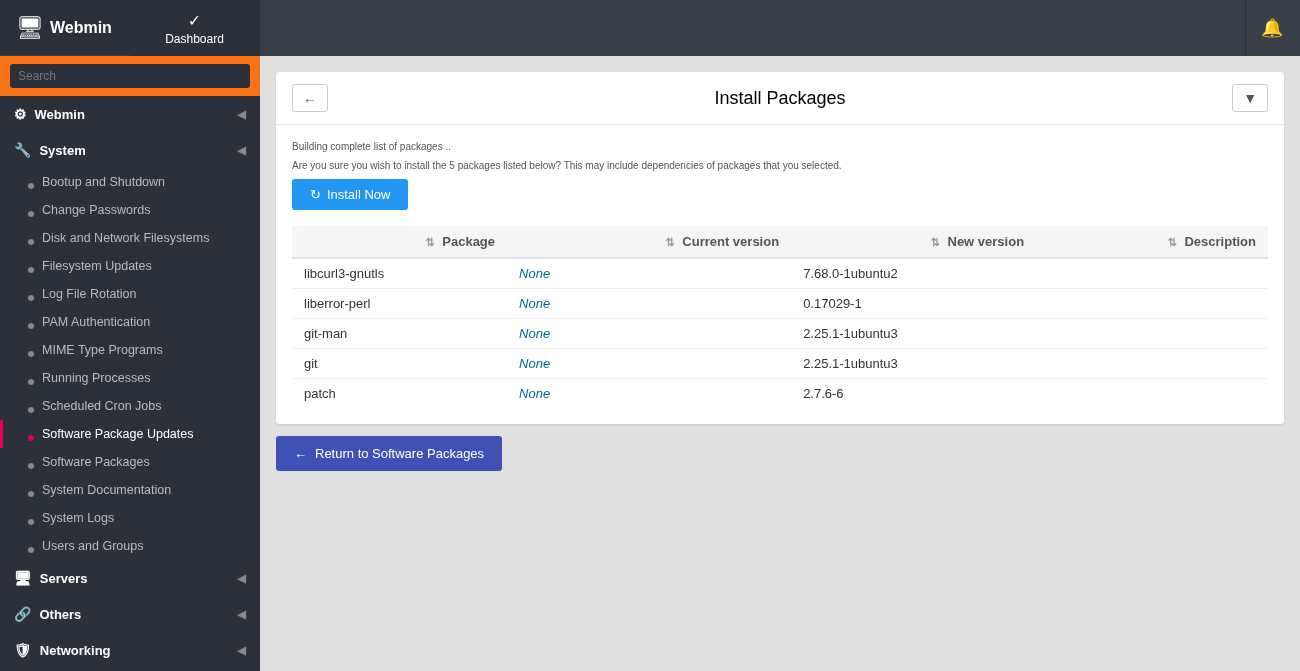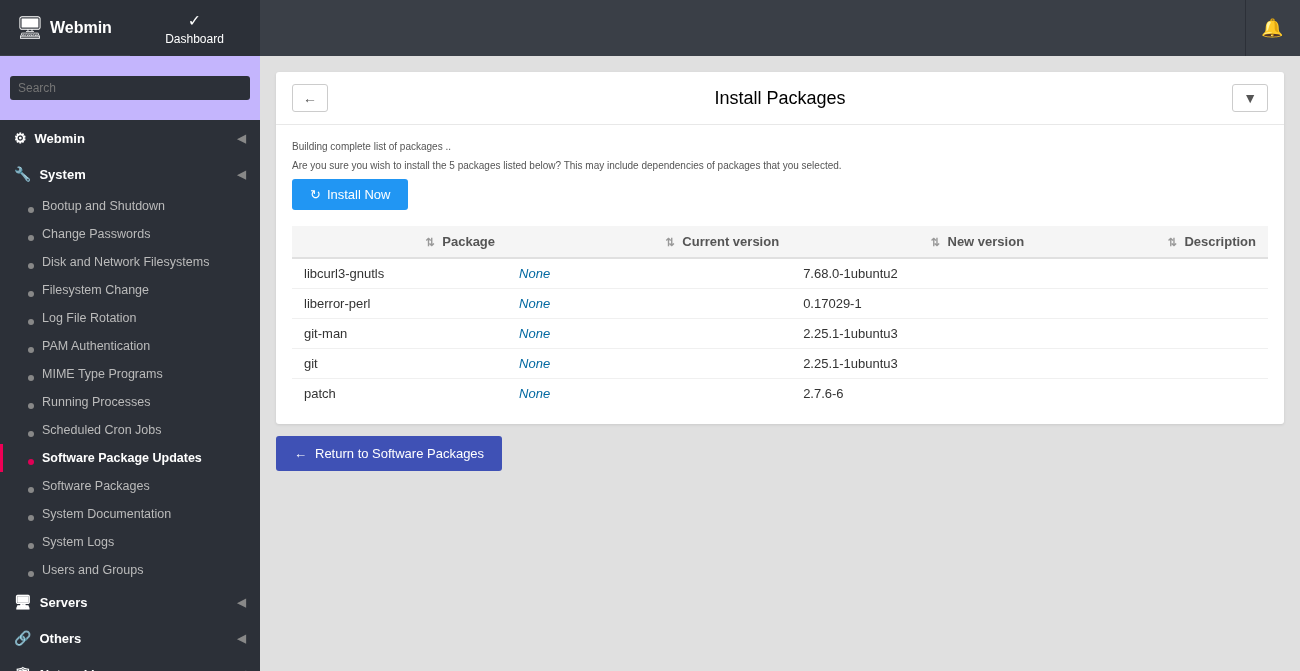--- a/index.html
+++ b/index.html
@@ -22,22 +22,22 @@
       padding: 12px 16px;
       background: #2c3038;
       border-bottom: 1px solid #3a3f47;
     }
     .sidebar-title {
       color: #fff;
       font-size: 16px;
       font-weight: bold;
     }
     .sidebar-search {
-      padding: 20px 10px;
-      background: #c4b5fd;
+      padding: 8px 10px;
+      background: #f97316;
     }
     .sidebar-search input {
       width: 100%;
       background: #2c3038;
       border: none;
       color: #ccc;
       padding: 5px 8px;
       border-radius: 3px;
       font-size: 12px;
       outline: none;
@@ -64,21 +64,21 @@
     .sidebar-item {
       padding: 7px 14px 7px 28px;
       color: #bbb;
       cursor: pointer;
       font-size: 12.5px;
       display: flex;
       align-items: flex-end;
     }
     .sidebar-item.active {
       color: #fff;
-      font-weight: 700;
+      font-weight: 400;
     }
     .sidebar-item .dot {
       width: 6px;
       height: 6px;
       border-radius: 50%;
       background: #888;
       margin-right: 8px;
       flex-shrink: 0;
     }
     .sidebar-item.active .dot { background: #e05; }
@@ -300,21 +300,21 @@
       <div class="sidebar-item">
         <span class="dot"></span>
         <span>Change Passwords</span>
       </div>
       <div class="sidebar-item">
         <span class="dot"></span>
         <span>Disk and Network Filesystems</span>
       </div>
       <div class="sidebar-item">
         <span class="dot"></span>
-        <span>Filesystem Change</span>
+        <span>Filesystem Updates</span>
       </div>
       <div class="sidebar-item">
         <span class="dot"></span>
         <span>Log File Rotation</span>
       </div>
       <div class="sidebar-item">
         <span class="dot"></span>
         <span>PAM Authentication</span>
       </div>
       <div class="sidebar-item">

